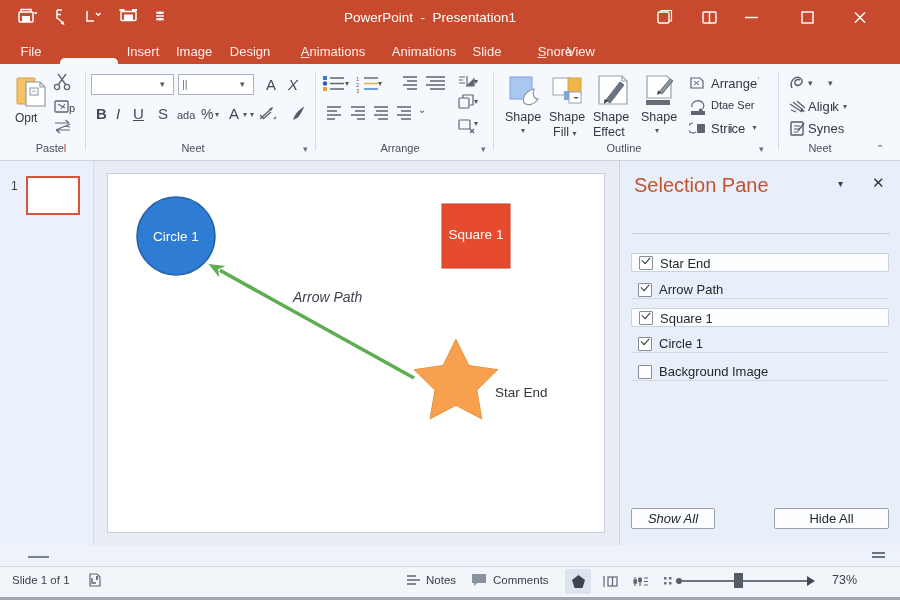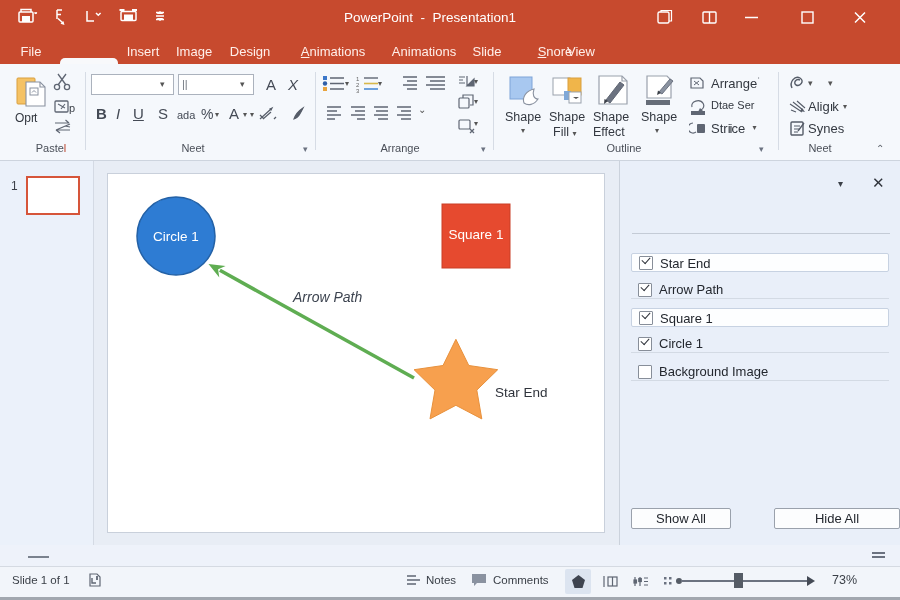--- a/index.html
+++ b/index.html
@@ -266,32 +266,33 @@
       <text x="369" y="66" text-anchor="middle" font-size="13.5" fill="#FFFFFF" font-family="Liberation Sans">Square 1</text>
 
       <path d="M348.9 166.3 L336.0 192.5 L307.1 196.7 L328.0 217.1 L323.0 245.9 L348.9 232.3 L374.8 245.9 L369.8 217.1 L390.7 196.7 L361.8 192.5 Z" fill="#F7A04E" stroke="#E8913C" stroke-width="1"></path>
       <text x="388" y="224" font-size="13.5" fill="#30343C" font-family="Liberation Sans">Star End</text>
 
       <text x="186" y="129" font-size="14" font-style="italic" fill="#3D4450" font-family="Liberation Sans">Arrow Path</text>
     </svg>
   </div>
 
   <div class="abs" id="selpane">
+    <div style="position:absolute;left:14px;top:13px;font-size:20px;color:#C25332;">Selection Pane</div>
     <div style="position:absolute;left:218px;top:17px;font-size:10px;color:#3B4048;">▾</div>
     <div style="position:absolute;left:252px;top:13px;font-size:15px;color:#30343C;">✕</div>
     <div style="position:absolute;left:12px;top:72px;width:258px;height:1px;background:#C4CBD6;"></div>
 
     <div class="row rowbox checked" style="top:92px;">Star End</div>
     <div class="row checked" style="top:120px;">Arrow Path</div>
     <div class="row rowbox checked" style="top:147px;">Square 1</div>
     <div class="row checked" style="top:174px;">Circle 1</div>
     <div class="row" style="top:202px;">Background Image</div>
 
-    <div class="btn" style="left:11px;top:347px;width:100px;">Show All</div>
-    <div class="btn" style="left:154px;top:347px;width:126px;">Hide All</div>
+    <div class="btn" style="left:11px;top:347px;width:84px;font-style:italic;">Show All</div>
+    <div class="btn" style="left:154px;top:347px;width:115px;">Hide All</div>
   </div>
 
   <div class="abs" style="left:0;top:545px;width:900px;height:21px;background:#EEF2FA;"></div>
   <div class="abs" style="left:28px;top:556px;width:21px;height:2px;background:#7A828E;"></div>
   <div class="abs" style="left:872px;top:552px;width:13px;height:1.5px;background:#6B7280;"></div>
   <div class="abs" style="left:872px;top:556px;width:13px;height:1.5px;background:#6B7280;"></div>
 
   <div class="abs" id="statusbar">
     <div style="position:absolute;left:12px;top:7px;">Slide 1 of 1</div>
     <svg style="position:absolute;left:87px;top:5px" width="17" height="17" viewBox="0 0 17 17" fill="none" stroke="#5F6673" stroke-width="1.2">

